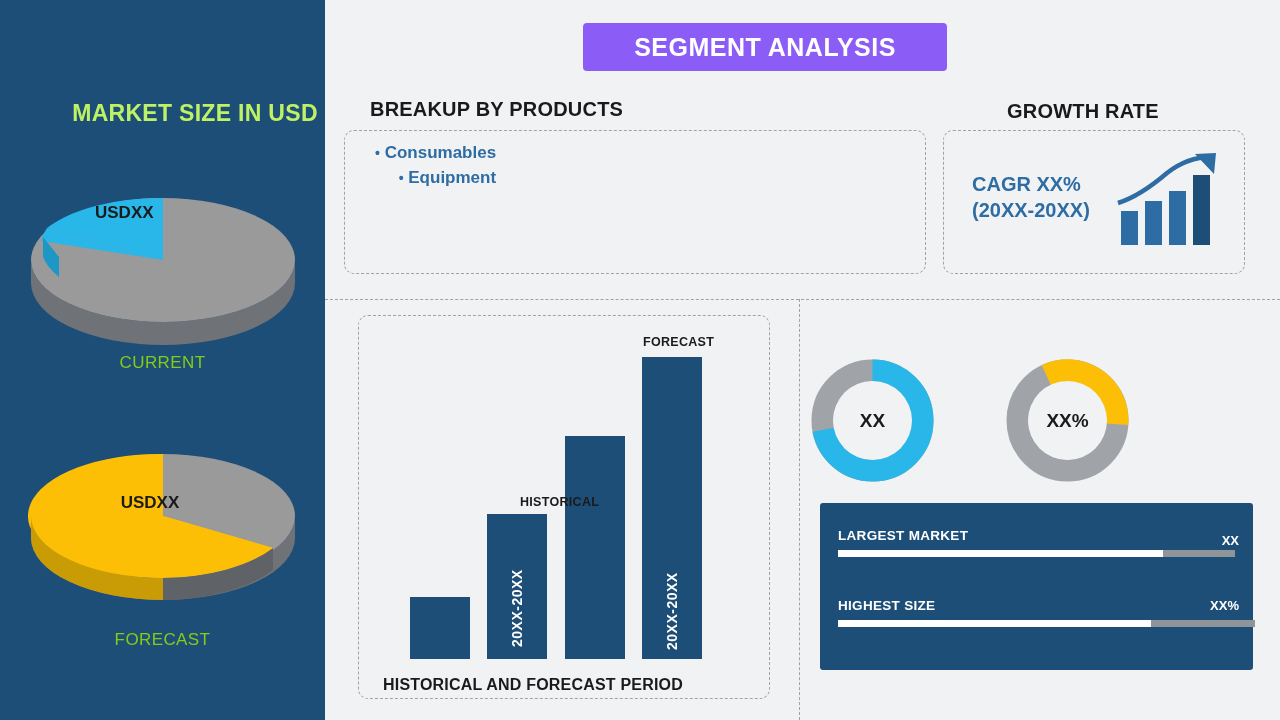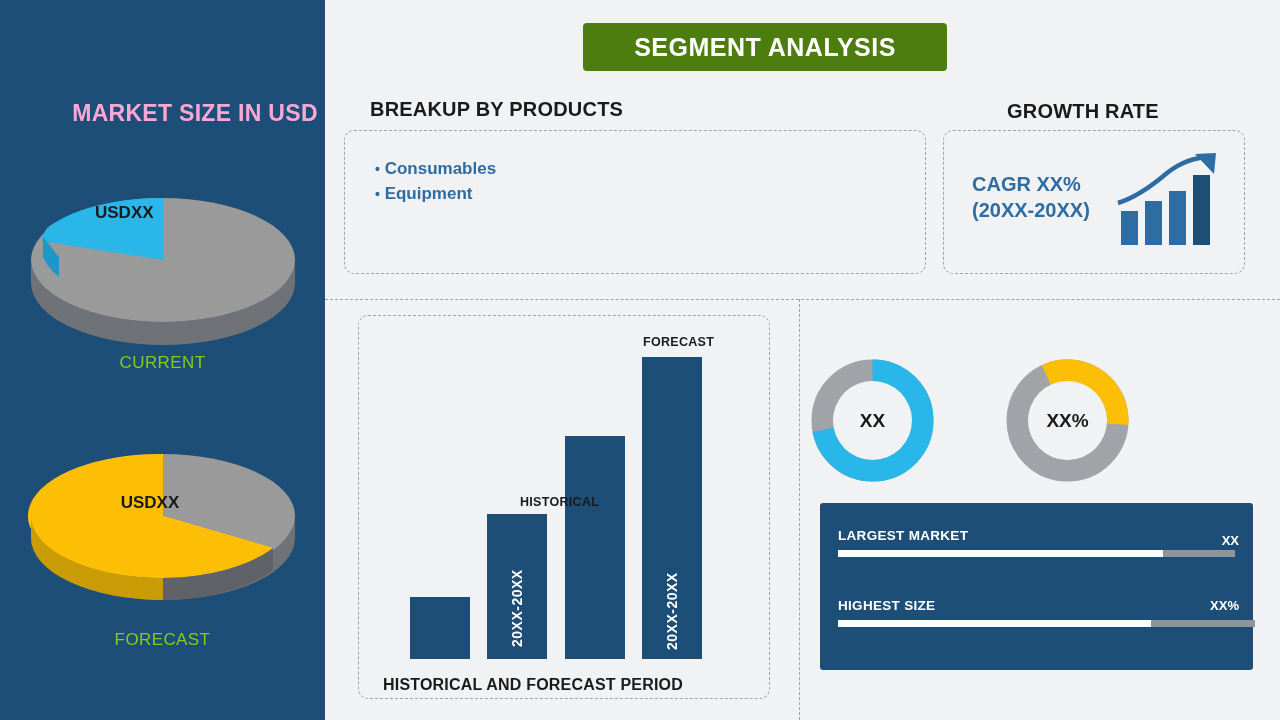--- a/index.html
+++ b/index.html
@@ -10,38 +10,38 @@
   }
   #root{position:relative;width:1280px;height:720px;}
 
   
   .left-panel{
     position:absolute;left:0;top:0;width:325px;height:720px;
     background:#1d4e78;
   }
   .left-title{
     position:absolute;top:100px;left:0;width:390px;text-align:center;
-    color:#f9a8d4;font-size:23px;font-weight:bold;letter-spacing:.3px;
+    color:#bef264;font-size:23px;font-weight:bold;letter-spacing:.3px;
   }
   .pie-wrap{position:absolute;left:0;width:325px;text-align:center;}
   .pie-caption{
     color:#84cc16;font-size:17px;letter-spacing:.4px;margin-top:8px;
   }
   .pie-label{
     position:absolute;color:#1a1a1a;font-size:17px;font-weight:bold;
   }
 
   
   .right-area{
     position:absolute;left:325px;top:0;width:955px;height:720px;
     background:#f1f2f3;
   }
   .title-pill{
     position:absolute;left:258px;top:23px;width:364px;height:48px;
-    background:#4d7c0f;border-radius:4px;
+    background:#8b5cf6;border-radius:4px;
     display:flex;align-items:center;justify-content:center;
   }
   .title-pill span{
     color:#ffffff;font-size:25px;font-weight:bold;letter-spacing:.5px;
   }
   .logo{
     position:absolute;right:22px;top:14px;display:flex;align-items:center;gap:5px;
   }
   .logo-word{
     font-size:27px;font-weight:bold;color:#1d4e78;letter-spacing:-1px;
@@ -149,21 +149,21 @@
 
     <div class="title-pill">
       <span>SEGMENT ANALYSIS</span>
     </div>
 
 
     <div class="sec-head" style="left:45px;top:98px;">BREAKUP BY PRODUCTS</div>
     <div class="sec-head" style="left:682px;top:100px;">GROWTH RATE</div>
 
     <div class="dashed-box" style="left:19px;top:130px;width:580px;height:142px;">
-      <div style="position:absolute;left:30px;top:28px;">
+      <div style="position:absolute;left:30px;top:12px;text-align:right;">
         <div class="bullet-line">
           <span class="bullet-dot">•</span>
           <span>Consumables</span>
         </div>
         <div class="bullet-line">
           <span class="bullet-dot">•</span>
           <span>Equipment</span>
         </div>
       </div>
     </div>

